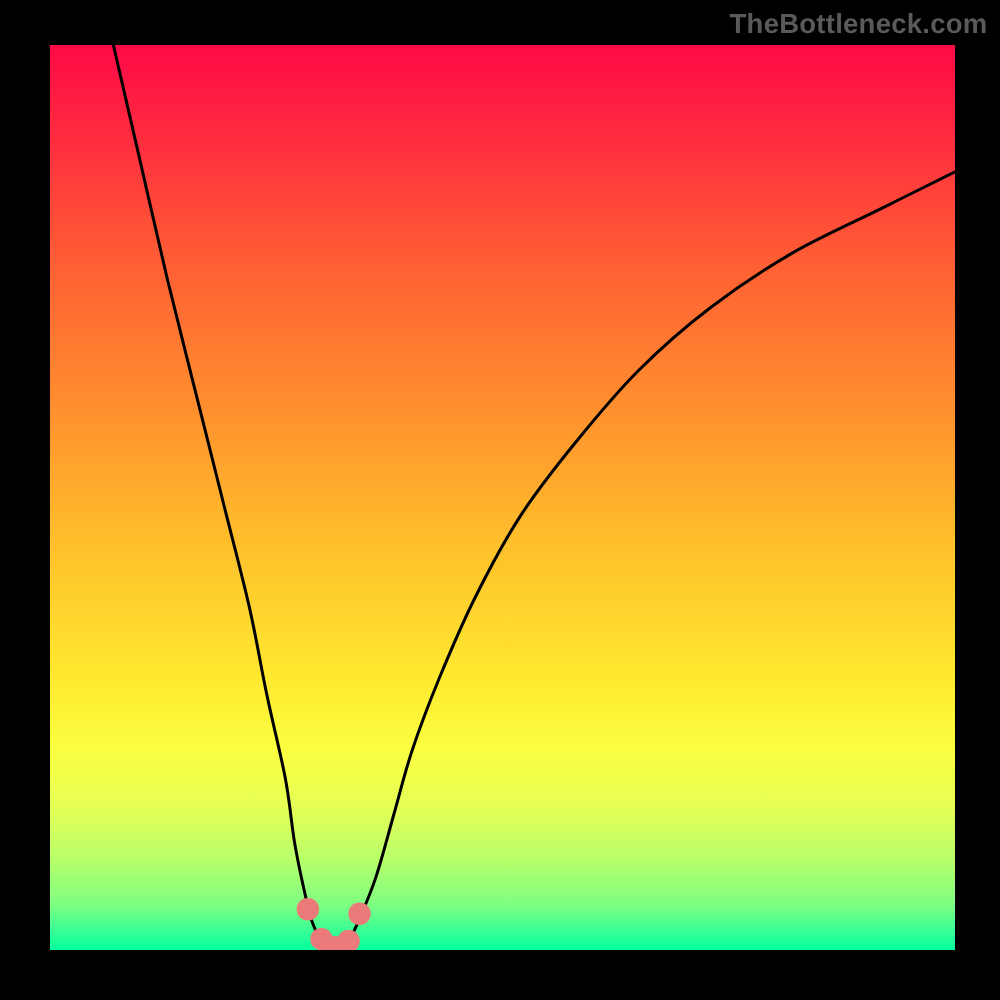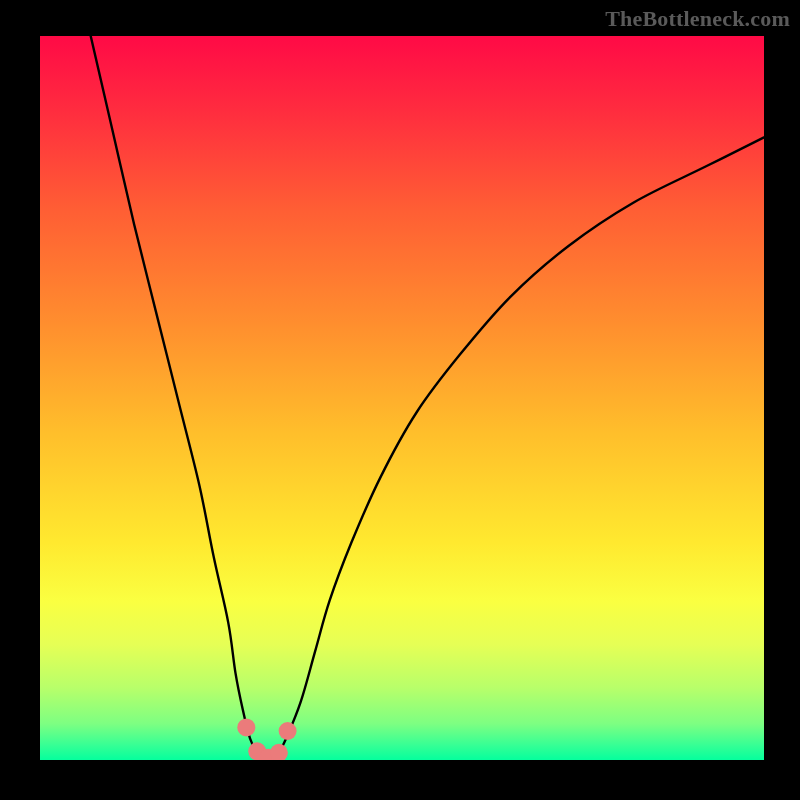--- a/index.html
+++ b/index.html
@@ -20,21 +20,21 @@
   }
   .gradient-bg {
     position: absolute;
     left: 0;
     top: 0;
     width: 100%;
     height: 100%;
   }
   .watermark {
     position: absolute;
-    font-family: Liberation Serif, serif;
+    font-family: Liberation Sans, sans-serif;
     font-weight: 600;
     color: #5a5a5a;
     letter-spacing: 0.2px;
   }
   svg.curves {
     position: absolute;
     left: 0;
     top: 0;
   }
 </style>

